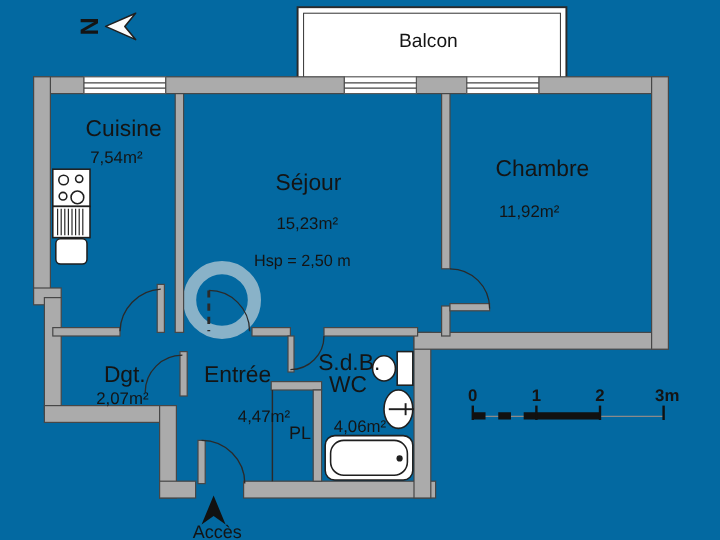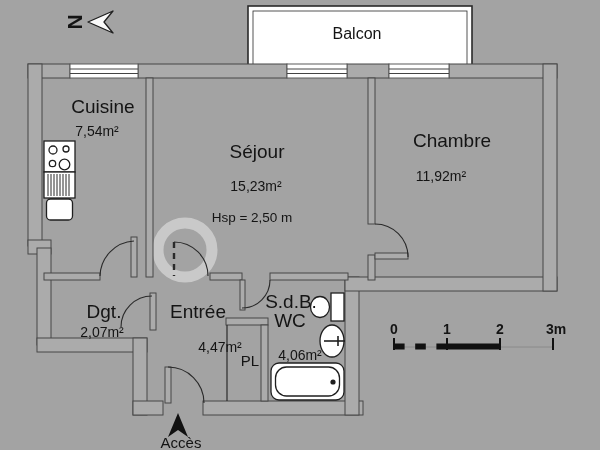--- a/index.html
+++ b/index.html
@@ -1,16 +1,16 @@
 <!DOCTYPE html>
 <html><head>
 <meta charset="utf-8">
 <style>
   html,body{margin:0;padding:0;background:#fff;}
-  .stage{position:relative;width:600px;height:450px;background:#a3a3a3;overflow:hidden;}
+  .stage{position:relative;width:600px;height:450px;background:#0369a1;overflow:hidden;}
   svg text{font-family:"Liberation Sans","DejaVu Sans",sans-serif;fill:#141414;}
   .wall{fill:#ababab;stroke:#474747;stroke-width:1;}
   .win{fill:#ffffff;stroke:#5a5a5a;stroke-width:1;}
   .thin{stroke:#2a2a2a;stroke-width:1;fill:none;}
   .fixture{fill:#ffffff;stroke:#1f1f1f;stroke-width:1.3;}
   .arc{fill:none;stroke:#2a2a2a;stroke-width:1.1;}
   .room-name{font-size:19px;}
   .room-area{font-size:14px;}
   .small-note{font-size:13.5px;}
   .pl-label{font-size:15px;}

